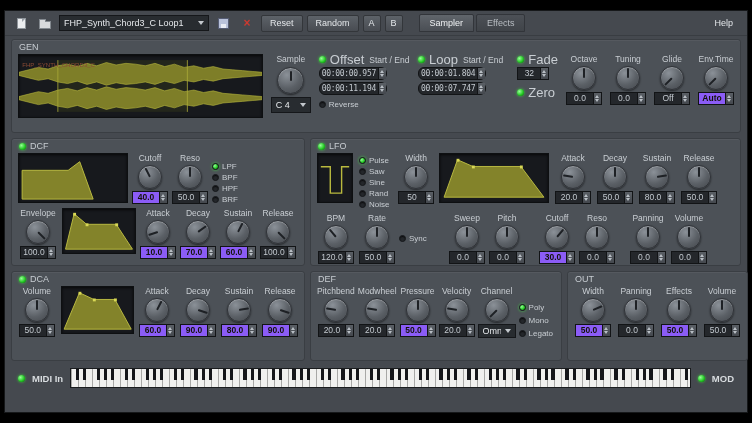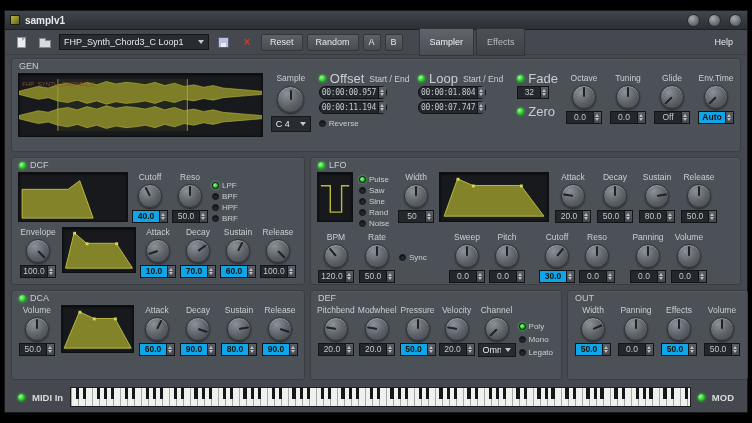--- a/index.html
+++ b/index.html
@@ -37,21 +37,21 @@
     font-size:9px; display:flex; align-items:center; gap:4px; padding:0 4px; }
   .combo .cval { flex:1; overflow:hidden; white-space:nowrap; }
   .carr { border-left:3px solid transparent; border-right:3px solid transparent;
     border-top:4px solid #c3c8cd; }
   .preset-combo { width:150px; }
   .btn { height:17px; padding:0 8px; font-size:9px; color:#e3e6e9;
     background:linear-gradient(#5d6268,#484c52); border:1px solid #33363a; border-radius:2px;
     display:flex; align-items:center; justify-content:center; }
   .btn.small { padding:0 5px; }
   .tabbar { display:flex; gap:2px; margin-left:12px; }
-  .tab { height:28px; padding:0 10px; font-size:9px; display:flex; align-items:center;
+  .tab { height:18px; padding:0 10px; font-size:9px; display:flex; align-items:center;
     border-radius:2px 2px 0 0; }
   .tab.active { background:linear-gradient(#60656b,#4a4e54); border:1px solid #32353a; color:#eef1f3; }
   .tab.inactive { background:linear-gradient(#4c5056,#404449); border:1px solid #32353a; color:#b7bcc1; }
   .help { margin-left:auto; font-size:9px; color:#e3e6e9; padding:2px 8px;text-align:right; }
 
   
   .main { padding:3px 6px; display:flex; flex-direction:column; gap:5px; }
   .group { position:relative; background:#4c5157; border:1px solid #3a3e43; border-radius:3px;
     padding:14px 6px 3px 6px; box-shadow:inset 0 1px 0 rgba(255,255,255,.05); }
   .gtitle { position:absolute; top:2px; left:7px; font-size:9px; color:#c7ccd1;
@@ -73,21 +73,21 @@
   .knob i { position:absolute; left:50%; top:50%; width:2px; height:10px; margin-left:-1px; margin-top:-10px;
     background:#1e2125; border-radius:1px; transform-origin:50% 100%; transform:rotate(var(--rot,0deg)); }
   .spin { width:36px; height:13px; display:flex; background:#24272b; border:1px solid #121416; }
   .spin b { flex:1; font-weight:normal; font-size:8.5px; color:#c3c9cf; text-align:center; line-height:11px; overflow:hidden; }
   .spin u { width:8px; text-decoration:none; position:relative; background:linear-gradient(#5a5f65,#44484e);
     border-left:1px solid #121416; }
   .spin u::before { content:""; position:absolute; top:2px; left:1px; border-left:2.5px solid transparent;
     border-right:2.5px solid transparent; border-bottom:3px solid #b9bfc5; }
   .spin u::after { content:""; position:absolute; bottom:2px; left:1px; border-left:2.5px solid transparent;
     border-right:2.5px solid transparent; border-top:3px solid #b9bfc5; }
-  .spin.hl b { background:#0ea5e9; color:#14140a; font-weight:bold; }
+  .spin.hl b { background:#8b5cf6; color:#14140a; font-weight:bold; }
   .spin.time { width:68px;border-radius:6px; }
   .spin.time b { font-family:"DejaVu Sans Mono", monospace; font-size:8px; letter-spacing:-0.3px; }
   .spin.w30 { width:32px; }
 
   .radio, .check { display:flex; align-items:center; gap:3px; font-size:8px; color:#c9ced3; height:10px; white-space:nowrap; }
   .rdot { width:7px; height:7px; border-radius:50%; background:#24272b; border:1px solid #15171a;
     box-shadow:inset 0 1px 1px rgba(0,0,0,.7); flex:none; }
   .on .rdot { background:radial-gradient(circle at 35% 35%, #96ff96, #1ec41e 60%, #0b720b);
     box-shadow:0 0 3px rgba(60,255,60,.7); }
   .ledrow { display:flex; align-items:center; gap:4px; font-size:13px; color:#c9ced3; }
@@ -114,28 +114,20 @@
       transparent 43.3px 49px); }
 
   svg text { font-family:"Liberation Sans", sans-serif; }
   .radcol { display:flex; flex-direction:column; gap:1px; padding-top:2px;justify-content:flex-end; }
 </style>
 </head>
 <body>
 
 <div class="window">
 
-  <div class="titlebar">
-    <span class="title-icon"></span>
-    <span>samplv1</span>
-    <span class="tb-spacer"></span>
-    <span class="winbtn"></span>
-    <span class="winbtn"></span>
-    <span class="winbtn"></span>
-  </div>
 
   <div class="toolbar">
     <span class="iconbtn">
         <i class="i-doc"></i>
       </span>
     <span class="iconbtn">
         <i class="i-folder"></i>
       </span>
     <span class="combo preset-combo">
       <span class="cval">FHP_Synth_Chord3_C Loop1</span>

